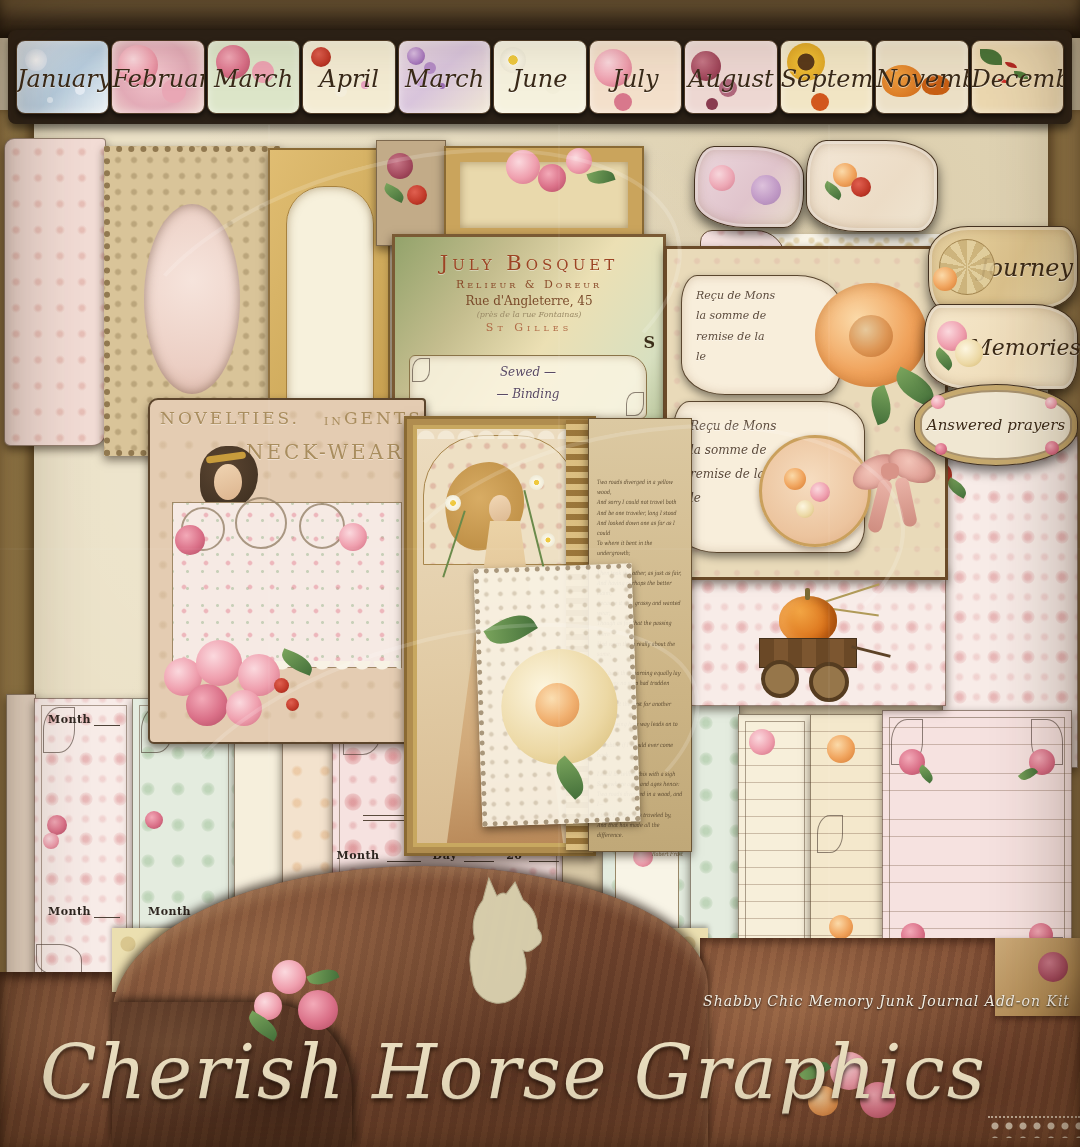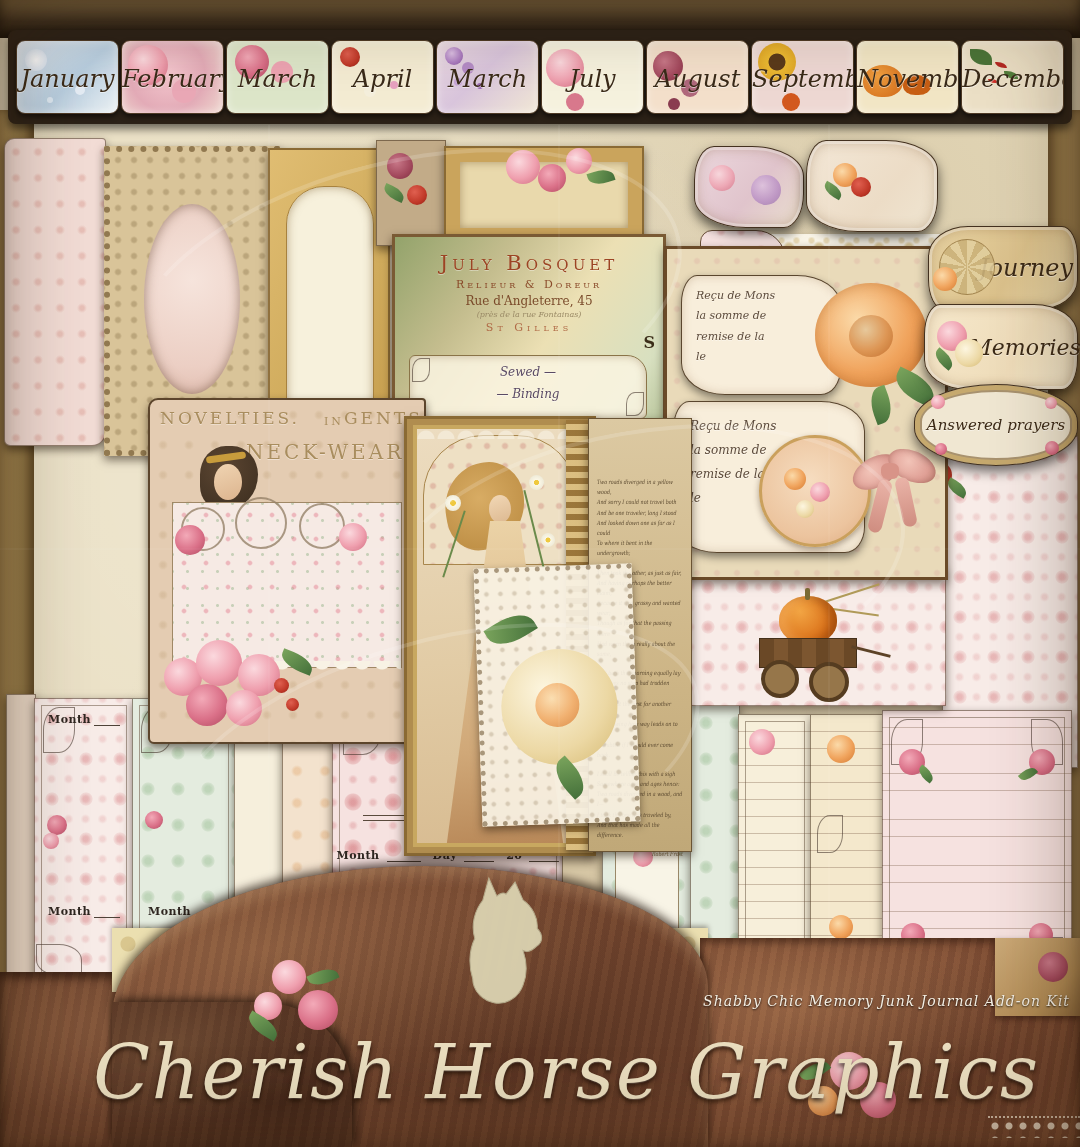--- a/index.html
+++ b/index.html
@@ -139,20 +139,24 @@
     </div>
     <div class="month-tag">
       <span class="bloom fl-red" style="left:8px;top:6px;width:20px;height:20px;box-shadow:20px 34px 0 -4px #f5efdc,44px 28px 0 -6px #e7a2c0;"></span>
       <div class="month-label">April</div>
     </div>
     <div class="month-tag">
       <span class="bloom fl-purple" style="left:8px;top:6px;width:18px;height:18px;box-shadow:14px 12px 0 -3px #b48cc6,4px 26px 0 -5px #c7a4d6,26px 30px 0 -6px #9a6cb2;"></span>
       <div class="month-label">March</div>
     </div>
     <div class="month-tag">
+      <span class="bloom fl-white" style="left:6px;top:6px;width:26px;height:26px;box-shadow:40px 26px 0 -5px #f3efda;"></span>
+      <div class="month-label">June</div>
+    </div>
+    <div class="month-tag">
       <span class="bloom fl-pink" style="left:4px;top:8px;width:38px;height:38px;box-shadow:10px 34px 0 -10px #d8788c;"></span>
       <div class="month-label">July</div>
     </div>
     <div class="month-tag">
       <span class="bloom fl-burg" style="left:6px;top:10px;width:30px;height:30px;box-shadow:22px 22px 0 -6px #b0687c,6px 38px 0 -9px #8a3c50;"></span>
       <div class="month-label">August</div>
     </div>
     <div class="month-tag">
       <span class="bloom fl-sun" style="left:6px;top:2px;width:38px;height:38px;box-shadow:14px 40px 0 -10px #d2581e;"></span>
       <div class="month-label">September</div>
@@ -500,16 +504,16 @@
     <span class="fl fl-pink" style="left:30px;top:8px;width:38px;height:38px;opacity:.9;"></span>
     <span class="fl fl-deep" style="left:60px;top:38px;width:36px;height:36px;opacity:.9;"></span>
     <span class="fl fl-peach" style="left:8px;top:42px;width:30px;height:30px;opacity:.85;"></span>
     <span class="leafe" style="left:0px;top:20px;width:30px;height:14px;transform:rotate(-36deg);"></span>
   </div>
   <div class="abs" style="left:988px;top:1116px;width:92px;height:20px;z-index:14;border-top:2px dotted rgba(240,230,210,.7);
               background:radial-gradient(circle at 7px 8px, rgba(240,230,210,.75) 3px, transparent 4px);background-size:14px 14px;"></div>
 
   <div class="abs script" style="left:630px;top:993px;width:440px;z-index:15;text-align:right;font-size:14px;color:#f4efe4;
               text-shadow:0 1px 2px rgba(0,0,0,.8);letter-spacing:1px;">Shabby Chic Memory Junk Journal Add-on Kit</div>
-  <div class="abs brand-script" style="left:40px;top:1028px;width:1000px;z-index:15;text-align:right;font-size:74px;line-height:1.2;">Cherish Horse Graphics</div>
+  <div class="abs brand-script" style="left:40px;top:1028px;width:1000px;z-index:15;text-align:left;font-size:74px;line-height:1.2;">Cherish Horse Graphics</div>
 
   <div class="abs vignette"></div>
 </div>
 
 </body></html>

